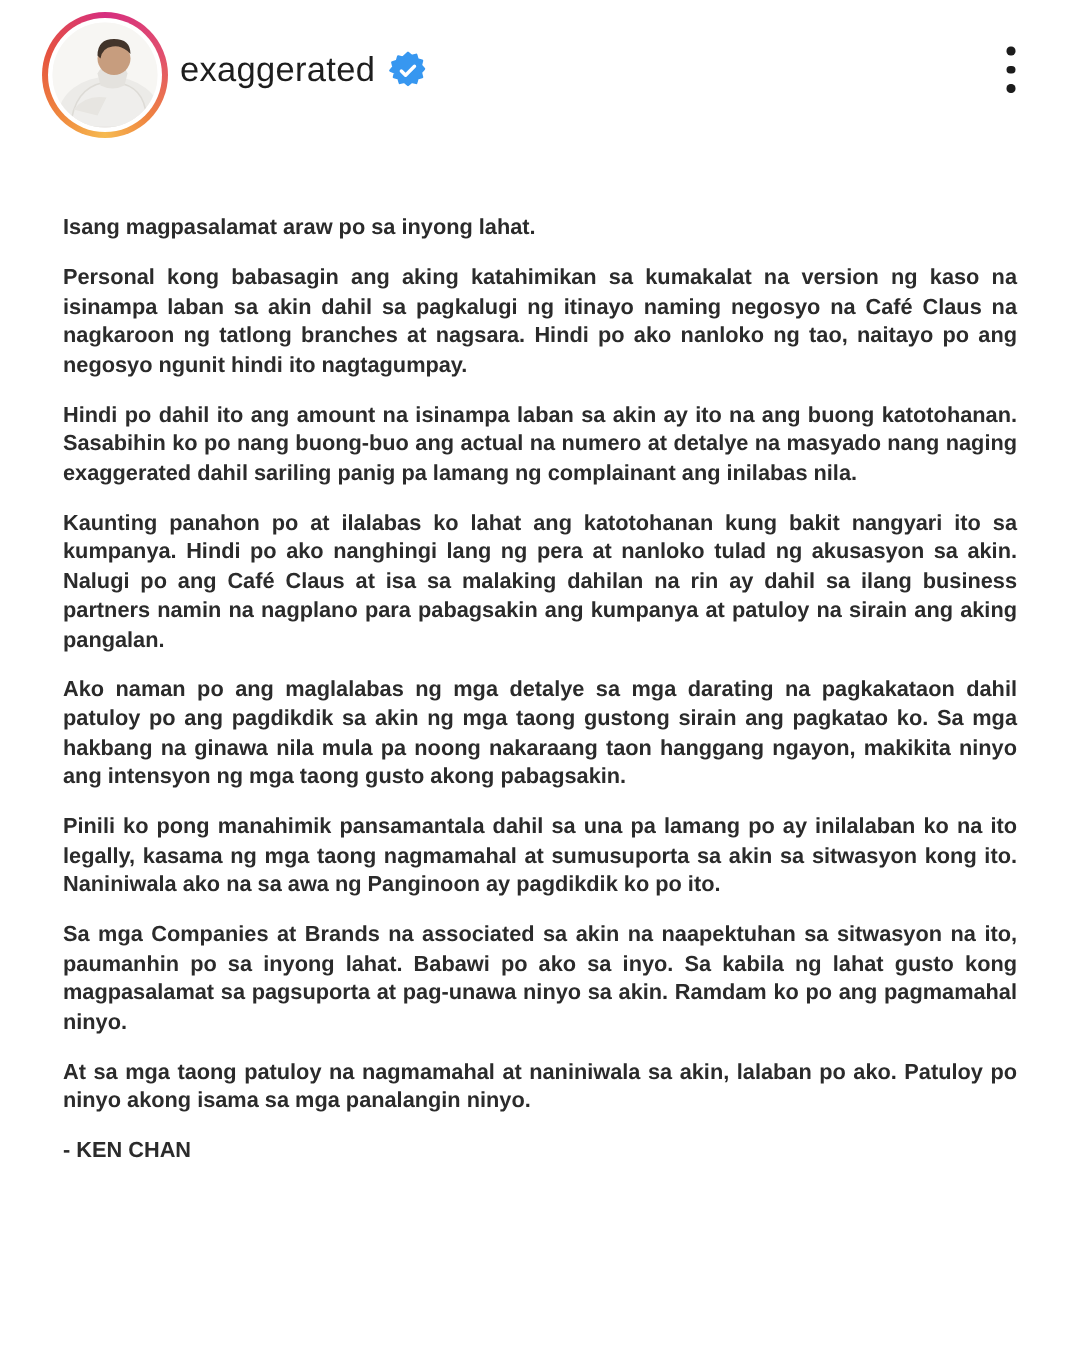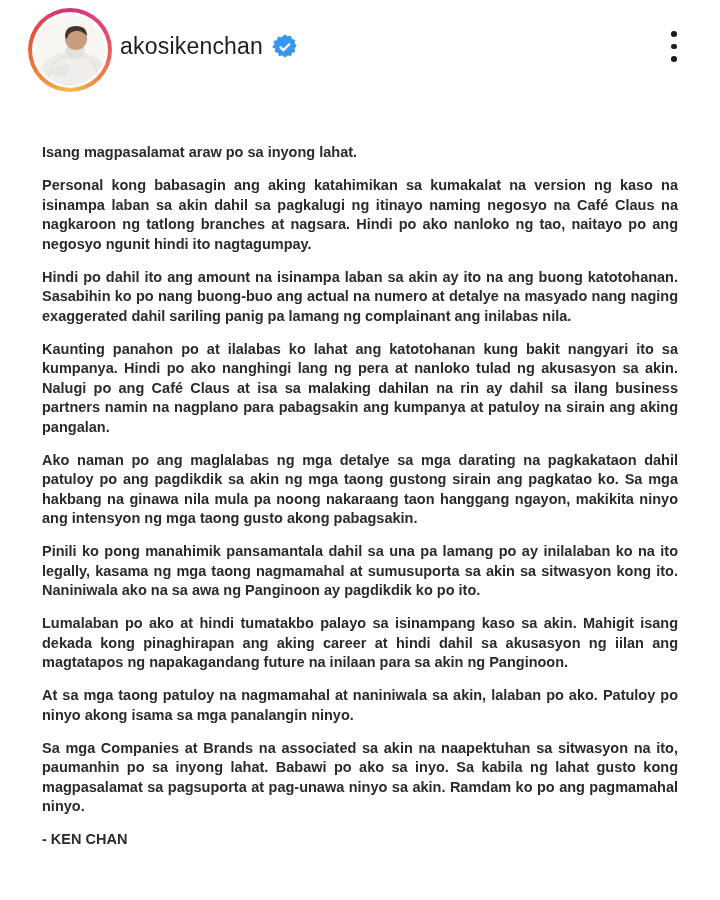--- a/index.html
+++ b/index.html
@@ -70,21 +70,21 @@
             <path d="M30 34 Q33 28 40 28 Q48 28 50 34 L48 42 Q40 46 32 42 Z" fill="#e4e2de"></path>
             <circle cx="41" cy="24" r="11" fill="#c79d7e"></circle>
             <path d="M30 22 Q30 11 41 11 Q52 11 52 21 L50 19 Q45 15 40 16 Q33 17 32 24 Z" fill="#42342a"></path>
             <path d="M14 58 Q22 48 36 50 L30 62 Z" fill="#e7e5e1"></path>
           </svg>
         </div>
       </div>
     </div>
 
     <div class="identity">
-      <span class="username">akosikenchan</span>
+      <span class="username">exaggerated</span>
       <svg class="verified" viewBox="0 0 24 24">
         <path d="M12 1.2l2.2 1.9 2.8-.7.8 2.8 2.8.8-.7 2.8 1.9 2.2-1.9 2.2.7 2.8-2.8.8-.8 2.8-2.8-.7-2.2 1.9-2.2-1.9-2.8.7-.8-2.8-2.8-.8.7-2.8L1.2 12l1.9-2.2-.7-2.8 2.8-.8.8-2.8 2.8.7z" fill="#3797f0" stroke="#3797f0" stroke-width="1.6" stroke-linejoin="round"></path>
         <path d="M7.9 12.3l2.6 2.6 5.5-5.5" fill="none" stroke="#ffffff" stroke-width="2.1" stroke-linecap="round" stroke-linejoin="round"></path>
       </svg>
     </div>
 
     <div class="kebab">
       <span class="dot"></span>
       <span class="dot"></span>
       <span class="dot"></span>
@@ -92,19 +92,18 @@
 
   </header>
 
   <main class="statement">
     <p>Isang magpasalamat araw po sa inyong lahat.</p>
     <p>Personal kong babasagin ang aking katahimikan sa kumakalat na version ng kaso na isinampa laban sa akin dahil sa pagkalugi ng itinayo naming negosyo na Café Claus na nagkaroon ng tatlong branches at nagsara. Hindi po ako nanloko ng tao, naitayo po ang negosyo ngunit hindi ito nagtagumpay.</p>
     <p>Hindi po dahil ito ang amount na isinampa laban sa akin ay ito na ang buong katotohanan. Sasabihin ko po nang buong-buo ang actual na numero at detalye na masyado nang naging exaggerated dahil sariling panig pa lamang ng complainant ang inilabas nila.</p>
     <p>Kaunting panahon po at ilalabas ko lahat ang katotohanan kung bakit nangyari ito sa kumpanya. Hindi po ako nanghingi lang ng pera at nanloko tulad ng akusasyon sa akin. Nalugi po ang Café Claus at isa sa malaking dahilan na rin ay dahil sa ilang business partners namin na nagplano para pabagsakin ang kumpanya at patuloy na sirain ang aking pangalan.</p>
     <p>Ako naman po ang maglalabas ng mga detalye sa mga darating na pagkakataon dahil patuloy po ang pagdikdik sa akin ng mga taong gustong sirain ang pagkatao ko. Sa mga hakbang na ginawa nila mula pa noong nakaraang taon hanggang ngayon, makikita ninyo ang intensyon ng mga taong gusto akong pabagsakin.</p>
     <p>Pinili ko pong manahimik pansamantala dahil sa una pa lamang po ay inilalaban ko na ito legally, kasama ng mga taong nagmamahal at sumusuporta sa akin sa sitwasyon kong ito. Naniniwala ako na sa awa ng Panginoon ay pagdikdik ko po ito.</p>
-    <p>Lumalaban po ako at hindi tumatakbo palayo sa isinampang kaso sa akin. Mahigit isang dekada kong pinaghirapan ang aking career at hindi dahil sa akusasyon ng iilan ang magtatapos ng napakagandang future na inilaan para sa akin ng Panginoon.</p>
+    <p>Sa mga Companies at Brands na associated sa akin na naapektuhan sa sitwasyon na ito, paumanhin po sa inyong lahat. Babawi po ako sa inyo. Sa kabila ng lahat gusto kong magpasalamat sa pagsuporta at pag-unawa ninyo sa akin. Ramdam ko po ang pagmamahal ninyo.</p>
     <p>At sa mga taong patuloy na nagmamahal at naniniwala sa akin, lalaban po ako. Patuloy po ninyo akong isama sa mga panalangin ninyo.</p>
-    <p>Sa mga Companies at Brands na associated sa akin na naapektuhan sa sitwasyon na ito, paumanhin po sa inyong lahat. Babawi po ako sa inyo. Sa kabila ng lahat gusto kong magpasalamat sa pagsuporta at pag-unawa ninyo sa akin. Ramdam ko po ang pagmamahal ninyo.</p>
     <p class="signature">- KEN CHAN</p>
   </main>
 
 </div>
 
 </body></html>

